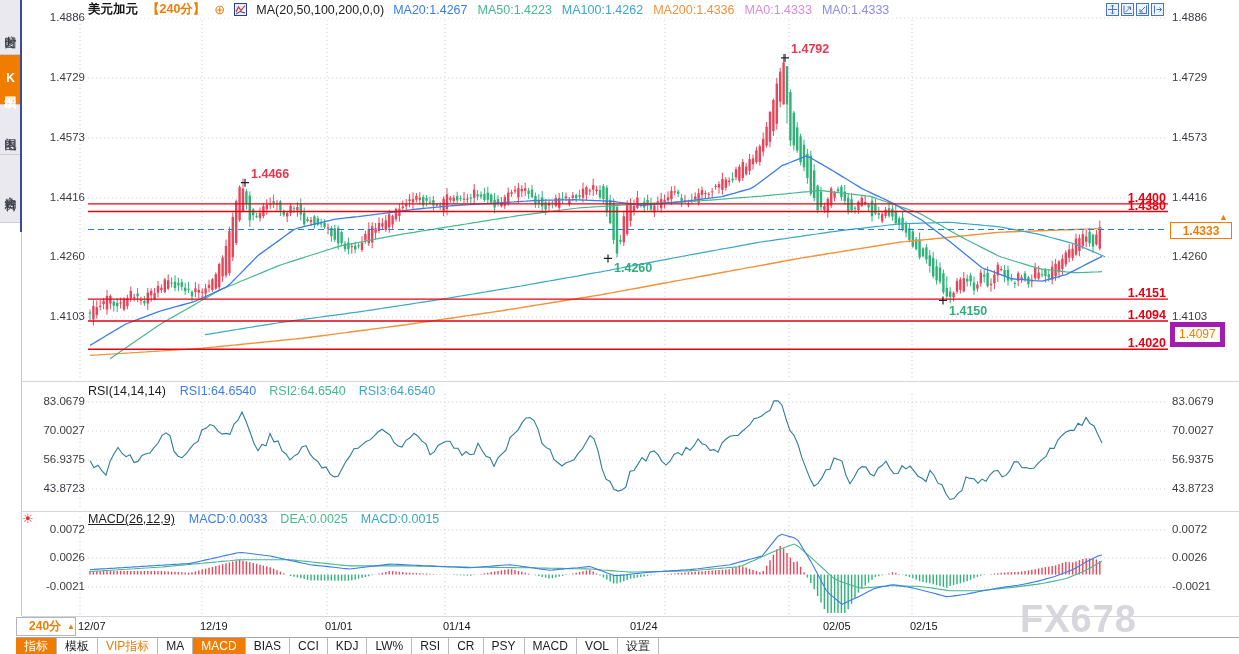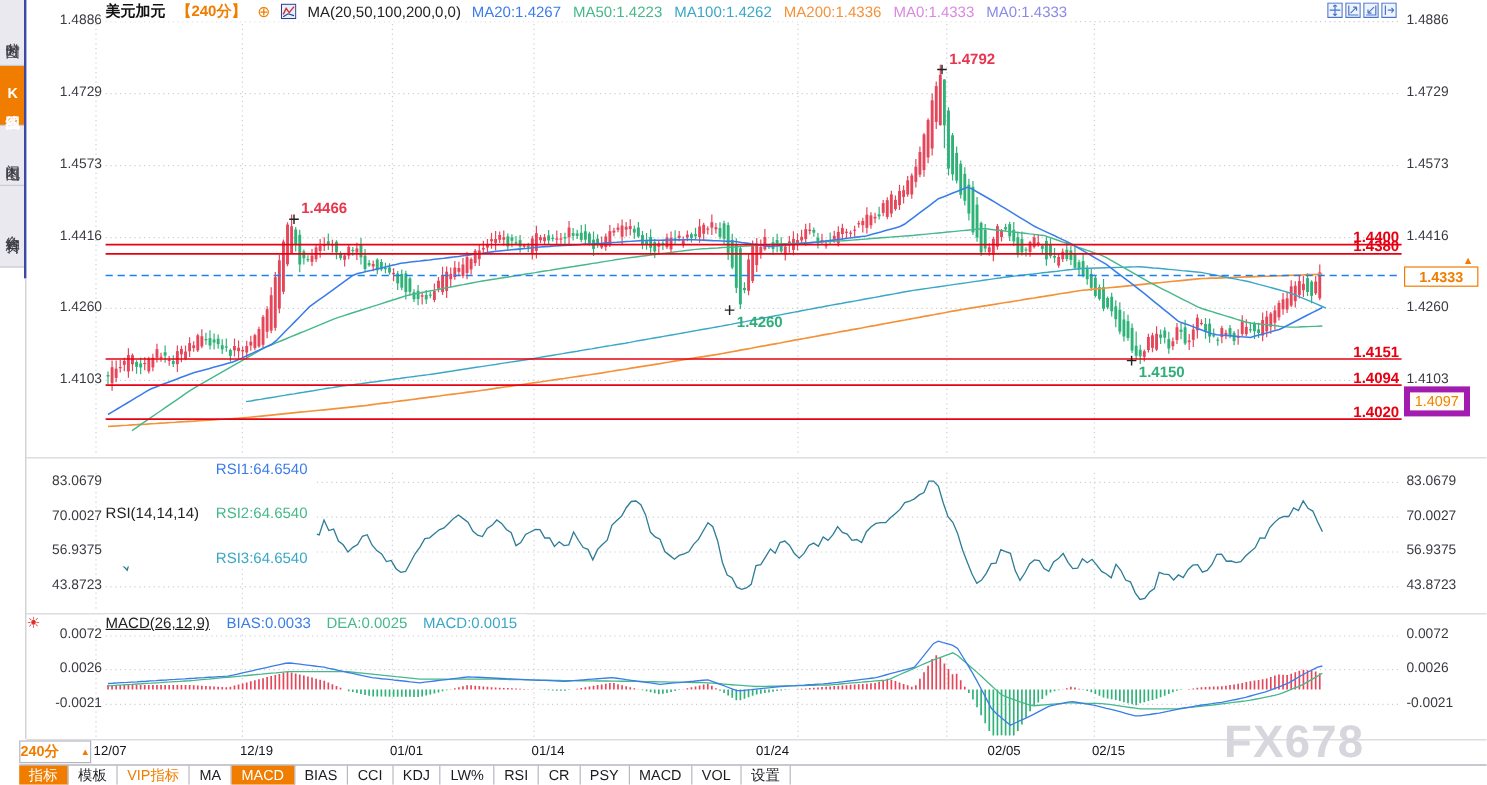--- a/index.html
+++ b/index.html
@@ -35,21 +35,21 @@
   
   .ptag{position:absolute;left:1170px;top:222px;width:60px;height:15px;border:1.5px solid #f07d00;
         color:#f07d00;font-size:12px;font-weight:bold;display:flex;align-items:center;justify-content:center;
         background:#fff;z-index:6;}
   .parrow{position:absolute;left:1219px;top:212px;color:#f07d00;font-size:9px;z-index:6;}
   .stag{position:absolute;left:1170px;top:322px;padding:0 4px;height:15px;line-height:15px;border:5px solid #a21caf;
         background:#fffdf6;color:#f08200;font-size:12px;z-index:6;}
   
   .ibox{position:absolute;left:16px;top:617px;width:60px;height:19px;box-sizing:border-box;border:1px solid #b5b5bf;
         background:#fff;color:#f07d00;font-weight:bold;font-size:12px;display:flex;align-items:center;
-        justify-content:space-between;gap:6px;z-index:5;cursor:pointer;}
+        justify-content:flex-end;gap:6px;z-index:5;cursor:pointer;}
   .ibox .ar{font-size:8px;}
   .tabbar{position:absolute;left:16px;top:637px;right:0;height:17px;border-top:1px solid #a5a5af;background:#fff;
           display:flex;z-index:5;}
   .btab{padding:0 8px;line-height:16px;border-right:1px solid #b9b9c2;color:#1c1c22;font-size:12px;
         cursor:pointer;white-space:nowrap;}
   .btab.active{background:#f07d00;color:#fff;}
   .btab.vip{color:#f07d00;}
   .wm{position:absolute;left:1020px;top:598px;font-size:38px;font-weight:bold;color:#d6d6dc;
       letter-spacing:1px;z-index:1;}
   .hline{position:absolute;left:22px;right:0;height:1px;background:#d4d4dc;z-index:2;}
@@ -1121,32 +1121,32 @@
       <div class="date" style="left: 200px;">12/19</div>
       <div class="date" style="left: 325px;">01/01</div>
       <div class="date" style="left: 443px;">01/14</div>
       <div class="date" style="left: 630px;">01/24</div>
       <div class="date" style="left: 787px; margin-left: 36px;">02/05</div>
       <div class="date" style="left: 910px;">02/15</div>
     </div>
 
   <div class="phdr" style="left:88px;top:384px;">
     <span style="color:#222;">RSI(14,14,14)</span>
-    <span id="rsiVals" style="display:inline-flex;gap:23px;flex-direction:column;">
+    <span id="rsiVals" style="display:inline-flex;gap:13px;">
         <span class="mav" style="color: rgb(59, 125, 232);">RSI1:64.6540</span>
         <span class="mav" style="color: rgb(70, 184, 138);">RSI2:64.6540</span>
         <span class="mav" style="color: rgb(58, 167, 198);">RSI3:64.6540</span>
       </span>
   </div>
 
   <span class="sun">☀</span>
   <div class="phdr" style="left:88px;top:512px;">
     <span style="color:#222;text-decoration:underline;">MACD(26,12,9)</span>
     <span id="macdVals" style="display:inline-flex;gap:13px;">
-        <span class="mav" style="color: rgb(59, 125, 232);">BIAS:0.0033</span>
+        <span class="mav" style="color: rgb(59, 125, 232);">MACD:0.0033</span>
         <span class="mav" style="color: rgb(70, 184, 138);">DEA:0.0025</span>
         <span class="mav" style="color: rgb(58, 167, 198);">MACD:0.0015</span>
       </span>
   </div>
 
   <div class="ptag">1.4333</div>
   <div class="parrow">▲</div>
   <div class="stag">1.4097</div>
 
   <div class="hline" style="top:381px;"></div>

